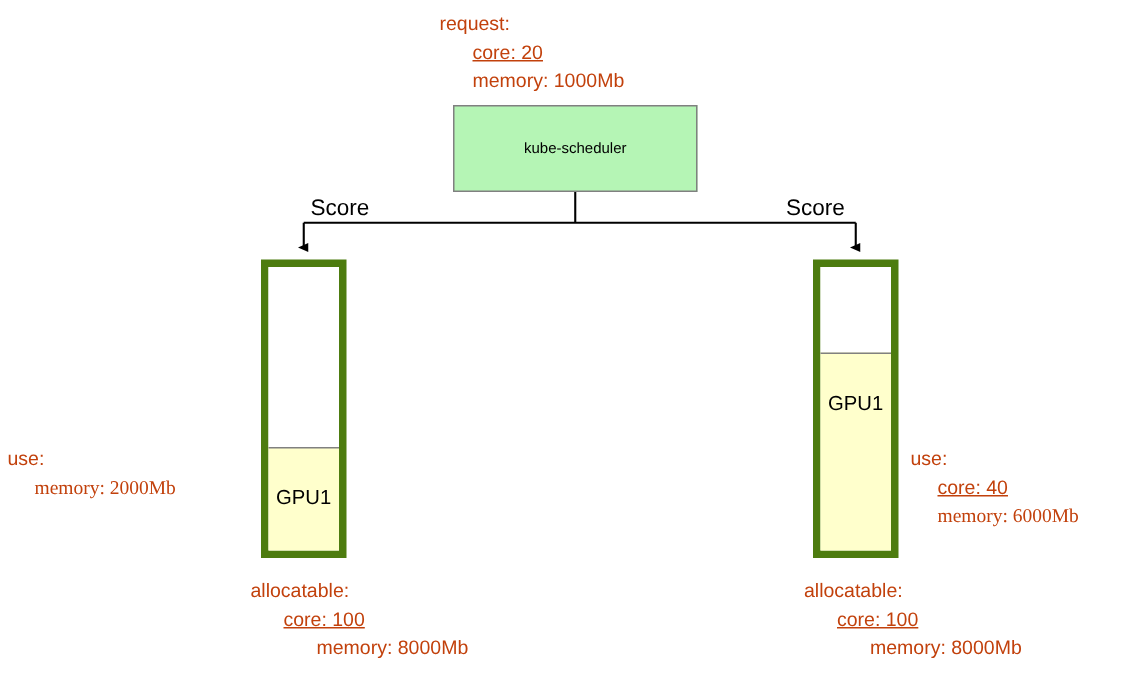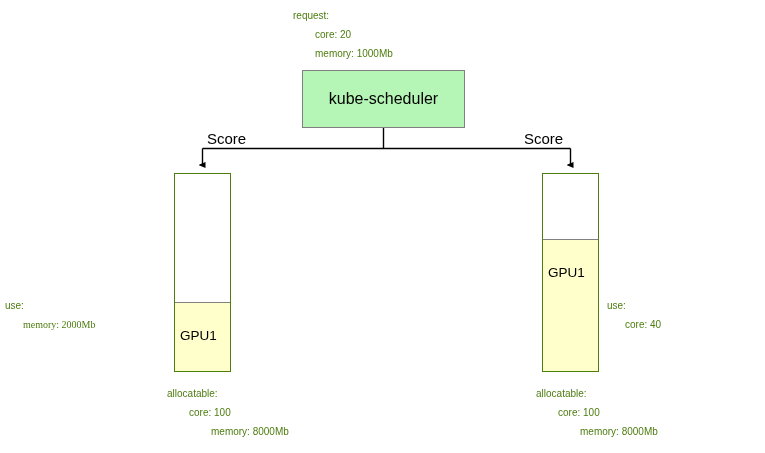--- a/index.html
+++ b/index.html
@@ -16,48 +16,48 @@
   }
   #canvas {
     position: relative;
     width: 765px;
     height: 453px;
   }
 
   
   .txt-block {
     position: absolute;
-    font-size: 10px;
+    font-size: 13px;
     line-height: 19px;
     white-space: nowrap;
-    color: #4d7c0f;
+    color: #c2410c;
   }
   .txt-block .ln0 { padding-left: 0; }
-  .txt-block .ln1 { padding-left: 18px; }
+  .txt-block .ln1 { padding-left: 18px; text-decoration: underline; }
   .txt-block .ln2 { padding-left: 18px; }
 
   
   #request-block { left: 293px; top: 6px; }
   #request-block .ln1 { padding-left: 22px; }
   #request-block .ln2 { padding-left: 22px; }
 
   
   #scheduler-box {
     position: absolute;
     left: 302px;
     top: 70px;
     width: 163px;
     height: 58px;
     background: #b5f5b5;
     border: 1px solid #808080;
     box-sizing: border-box;
     display: flex;
     align-items: center;
     justify-content: center;
-    font-size: 16px;
+    font-size: 10px;
   }
 
   
   #connectors {
     position: absolute;
     left: 0;
     top: 0;
     width: 765px;
     height: 453px;
     pointer-events: none;
@@ -68,21 +68,21 @@
     position: absolute;
     font-size: 15px;
     white-space: nowrap;
   }
   #score-left  { left: 207px; top: 130px; }
   #score-right { left: 524px; top: 130px; }
 
   
   .node-bar {
     position: absolute;
-    border: 1px solid #4d7c0f;
+    border: 5px solid #4d7c0f;
     box-sizing: border-box;
     background: #ffffff;
     display: flex;
     flex-direction: column;
     justify-content: flex-end;
   }
   #node-bar-left  { left: 174px; top: 173px; width: 57px;  height: 199px; }
   #node-bar-right { left: 542px; top: 173px; width: 57px;  height: 199px; }
 
   .bar-free {
@@ -168,20 +168,21 @@
   </div>
 
   <div class="txt-block use-block" id="use-left">
     <div class="ln0">use:</div>
     <div class="ln2">memory: 2000Mb</div>
   </div>
 
   <div class="txt-block use-block" id="use-right">
     <div class="ln0">use:</div>
     <div class="ln1">core: 40</div>
+    <div class="ln2">memory: 6000Mb</div>
   </div>
 
   <div class="txt-block alloc-block" id="alloc-left">
     <div class="ln0">allocatable:</div>
     <div class="ln1">core: 100</div>
     <div class="ln2">memory: 8000Mb</div>
   </div>
 
   <div class="txt-block alloc-block" id="alloc-right">
     <div class="ln0">allocatable:</div>

